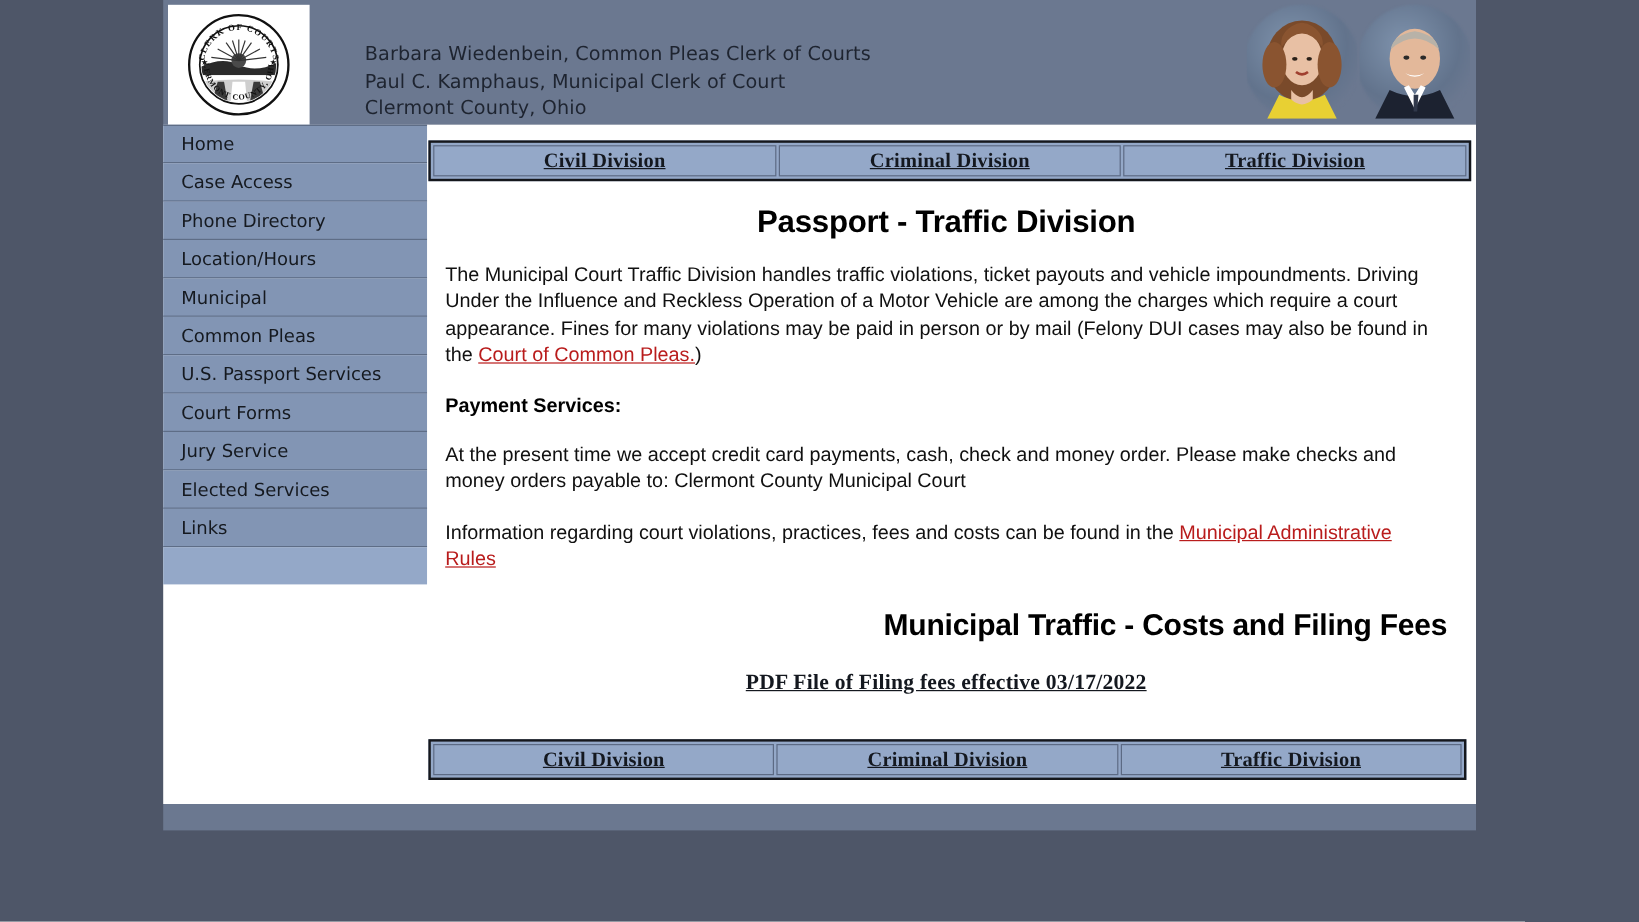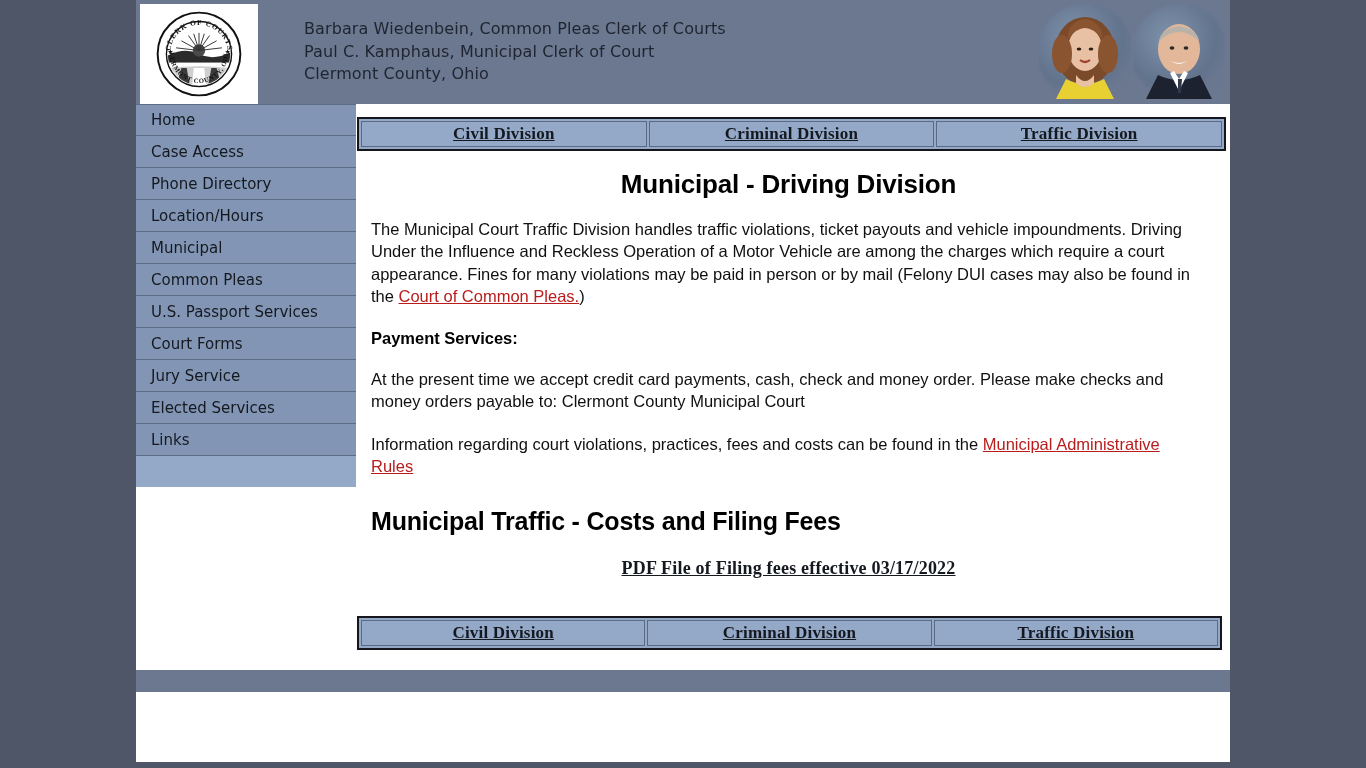--- a/index.html
+++ b/index.html
@@ -40,21 +40,21 @@
     align-items: center;
     justify-content: center;
     flex: 0 0 auto;
   }
   .seal {
     width: 88px;
     height: 88px;
   }
   .masthead-text {
     margin-left: 46px;
-    margin-top: 18px;
+    margin-top: 34px;
     color: #1e2430;
     font-size: 16px;
     line-height: 22.5px;
     white-space: nowrap;
   }
   .masthead-text div { letter-spacing: 0.1px; }
 
   .portraits {
     position: absolute;
     right: 0;
@@ -90,21 +90,21 @@
     top: 6px;
     transform: translateX(-50%);
     width: 74px;
     height: 90px;
   }
 
   
   .body-area {
     position: relative;
     background: #ffffff;
-    height: 658px;
+    height: 566px;
   }
 
   
   .sidebar {
     position: absolute;
     left: 0;
     top: 0;
     width: 220px;
     border-right: 1px solid #ffffff;
   }
@@ -174,21 +174,21 @@
   h1.page-title {
     text-align: center;
     font-family: "Liberation Sans", sans-serif;
     font-size: 26px;
     font-weight: bold;
     color: #000000;
     margin: 18px 0 0 0;
     letter-spacing: -0.2px;
   }
   h2.section-title {
-    text-align: left;
+    text-align: right;
     font-family: "Liberation Sans", sans-serif;
     font-size: 25px;
     font-weight: bold;
     color: #000000;
     margin: 30px 0 0 0;
     letter-spacing: -0.2px;
   }
   p.para {
     font-size: 16.5px;
     line-height: 22.3px;
@@ -373,21 +373,21 @@
         <div class="tab-cell">
           <a href="#">Criminal Division</a>
         </div>
         <div class="tab-cell">
           <a href="#">Traffic Division</a>
         </div>
       </div>
 
       <div class="inner">
 
-        <h1 class="page-title">Municipal - Driving Division</h1>
+        <h1 class="page-title">Passport - Traffic Division</h1>
 
         <p class="para"><span>The Municipal Court Traffic Division handles traffic violations, ticket payouts and vehicle impoundments. Driving Under the Influence and Reckless Operation of a Motor Vehicle are among the charges which require a court appearance. Fines for many violations may be paid in person or by mail (Felony DUI cases may also be found in the </span><a class="inline-link" href="#">Court of Common Pleas.</a><span>)</span></p>
 
         <p class="bold-label">Payment Services:</p>
 
         <p class="para tight">At the present time we accept credit card payments, cash, check and money order. Please make checks and money orders payable to: Clermont County Municipal Court</p>
 
         <p class="para tight"><span>Information regarding court violations, practices, fees and costs can be found in the </span><a class="inline-link" href="#">Municipal Administrative Rules</a></p>
 
         <h2 class="section-title">Municipal Traffic - Costs and Filing Fees</h2>

